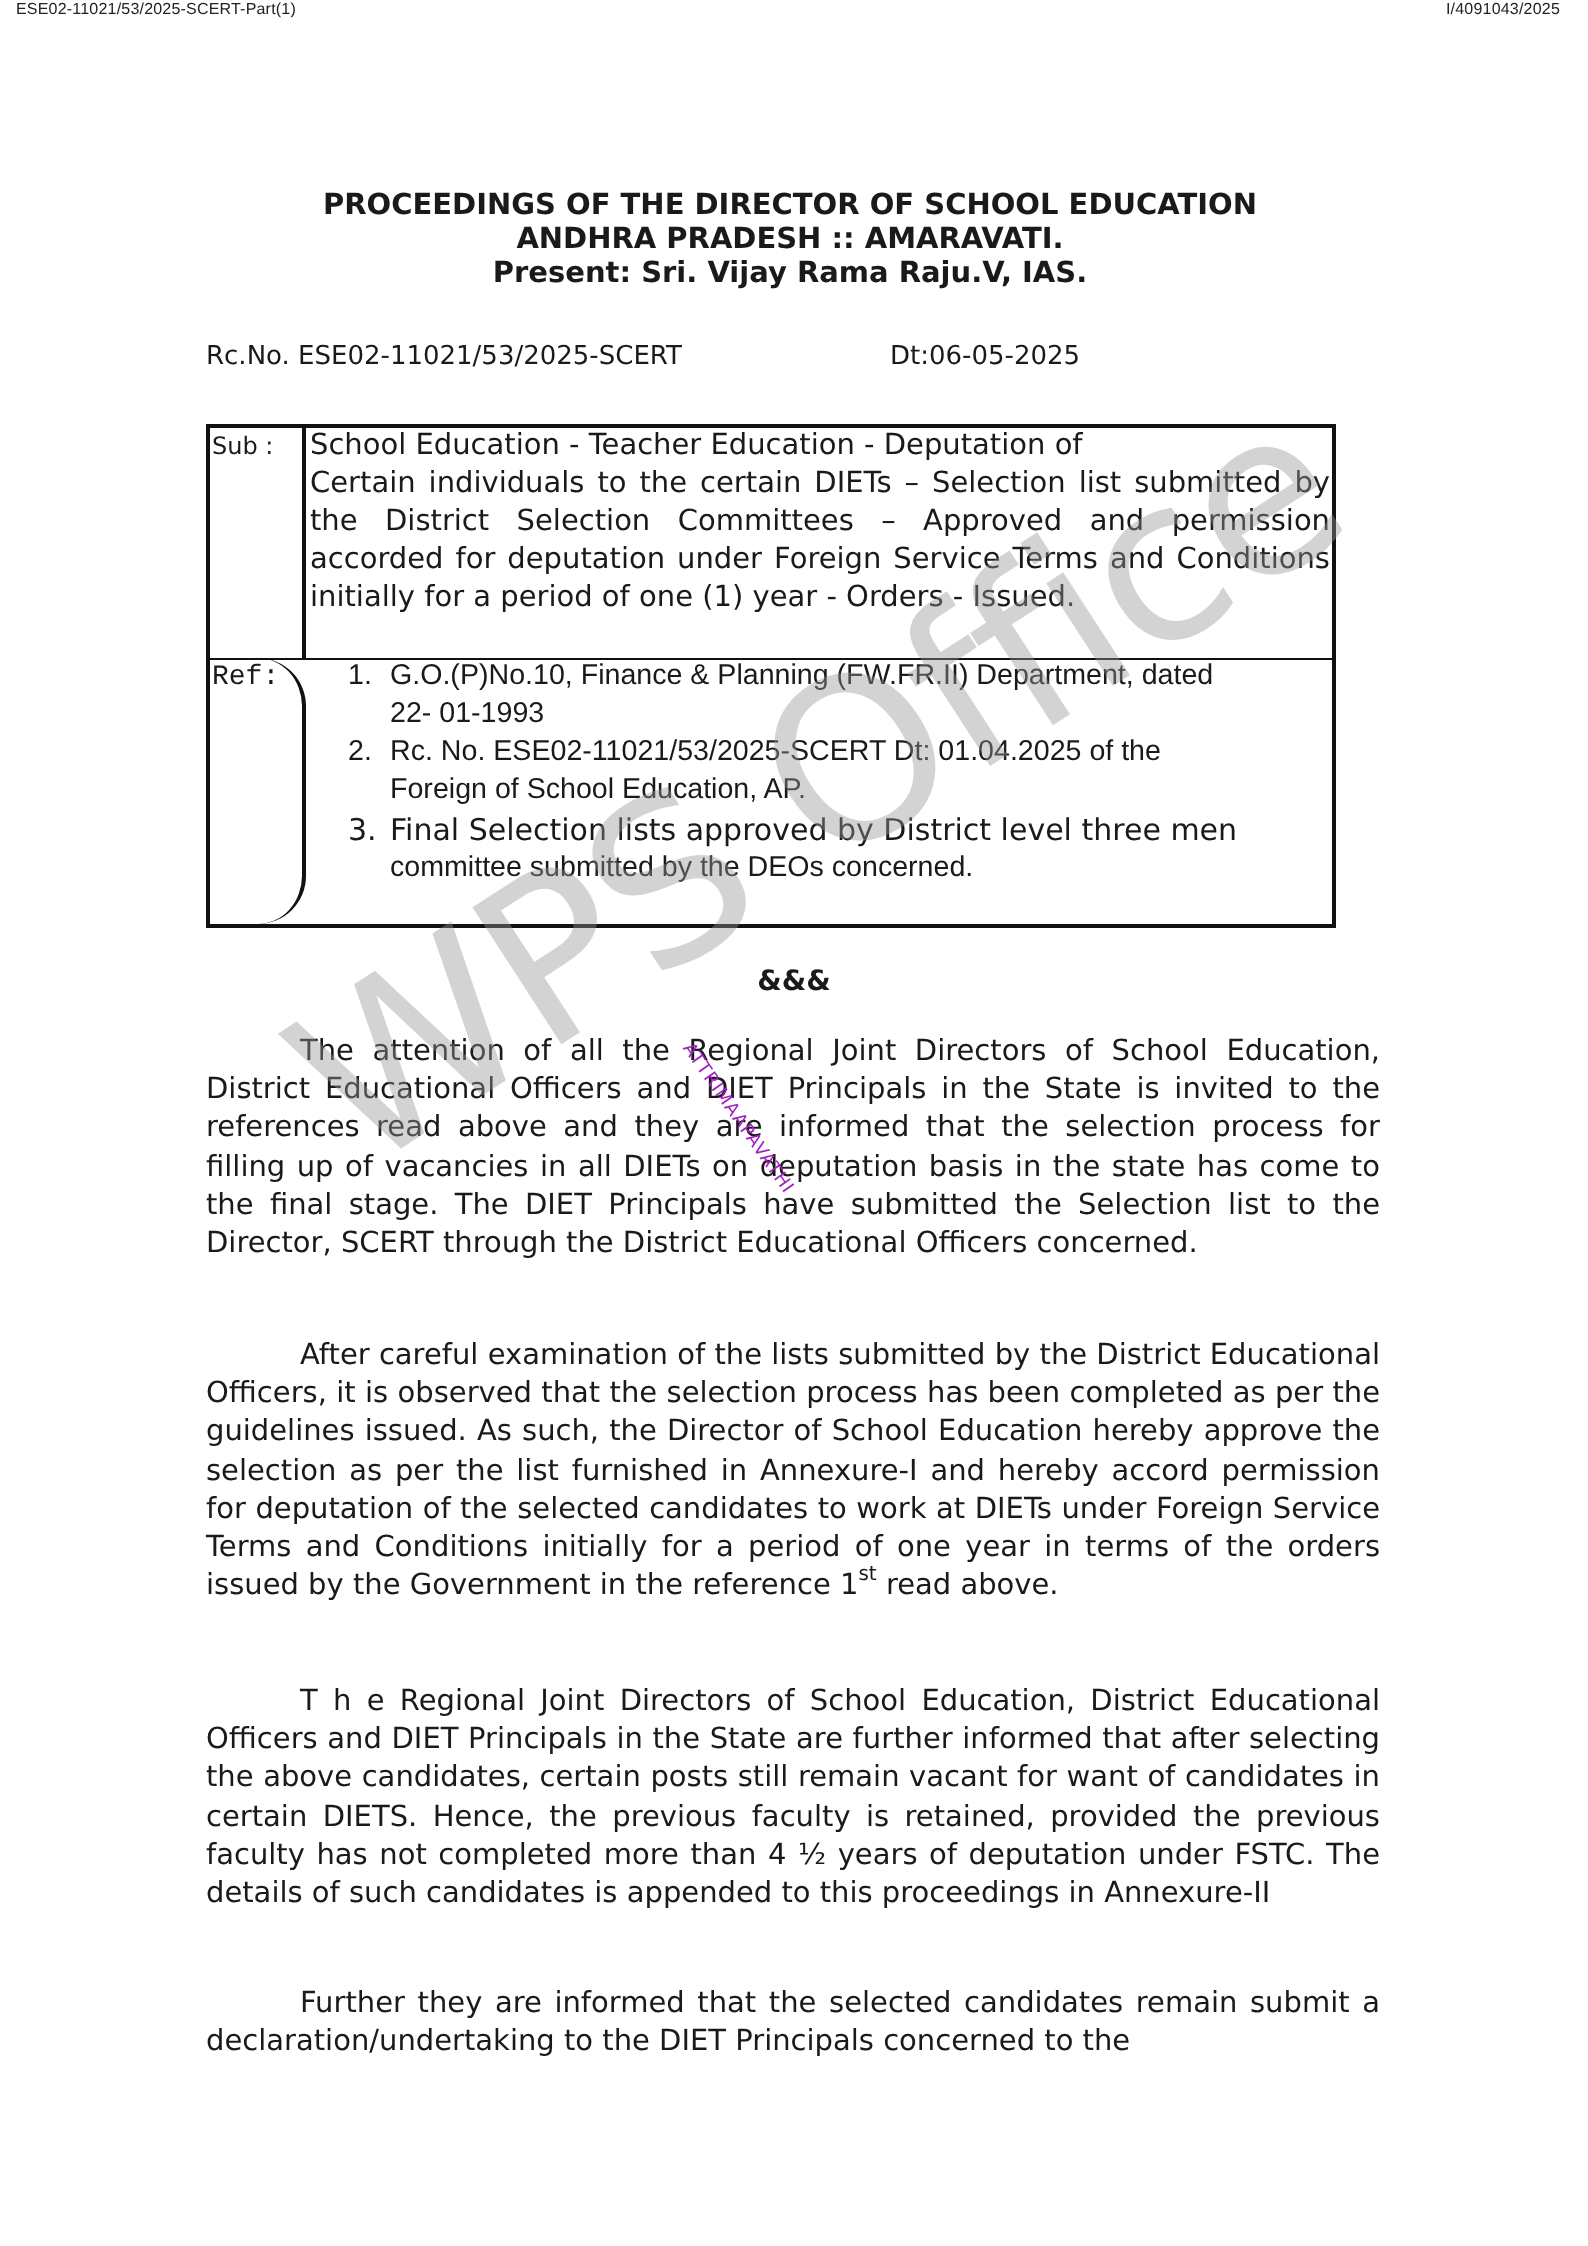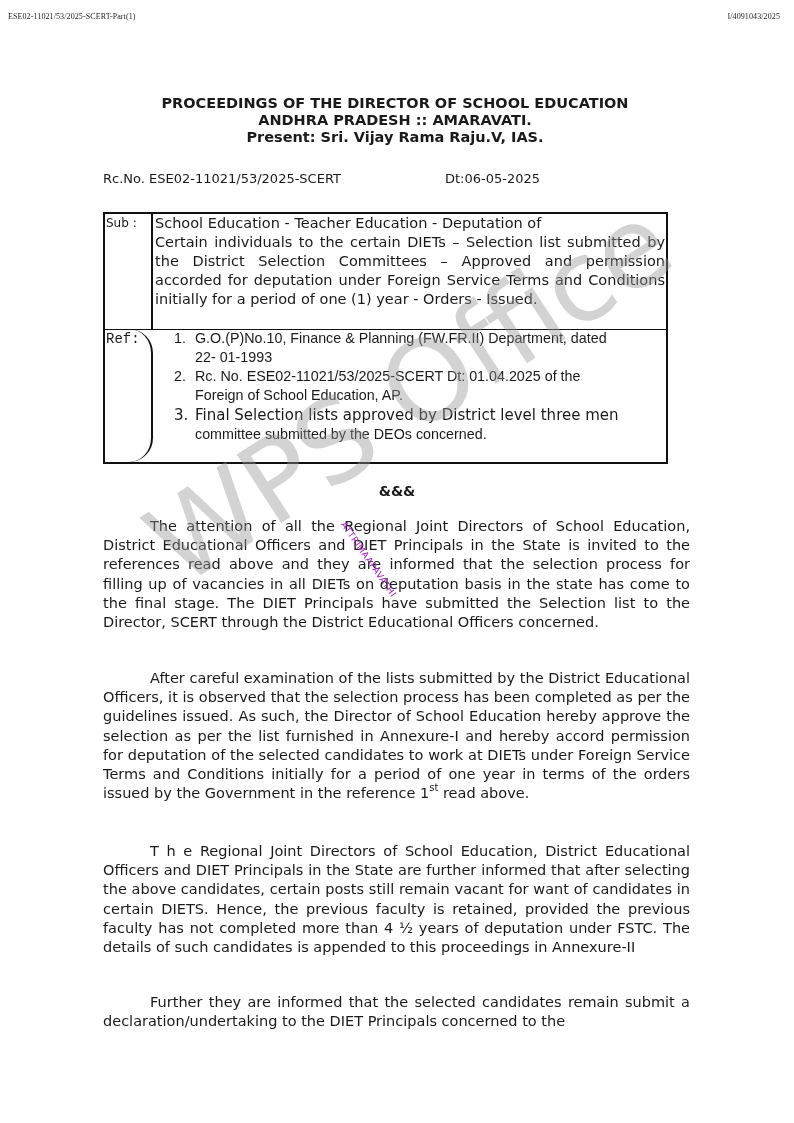--- a/index.html
+++ b/index.html
@@ -1,20 +1,20 @@
 <!DOCTYPE html>
 <html><head>
 <meta charset="utf-8">
 <style>
   html, body { margin: 0; padding: 0; background: #ffffff; }
   body {
     width: 794px; height: 1123px; position: relative; overflow: hidden;
     font-family: "DejaVu Sans", sans-serif; color: #1a1a1a;
   }
-  .hdr { position: absolute; top: 12px; font-size: 8px; color: #222; font-family: Liberation Serif, serif; letter-spacing: 0.1px; }
+  .hdr { position: absolute; top: 0; font-size: 8px; color: #222; font-family: Liberation Sans, sans-serif; letter-spacing: 0.1px; }
   .hdr.left { left: 8px; }
   .hdr.right { right: 14px; }
 
   .title-block { position: absolute; top: 95px; left: 0; width: 794px; text-align: center; }
   .title-line { font-weight: bold; font-size: 14.5px; line-height: 17px; margin-left: -4px; }
 
   .rcrow { position: absolute; top: 171px; left: 103px; font-size: 13px; }
   .rcrow .dt { position: absolute; left: 342px; white-space: nowrap; top: 0; }
   .rcrow .rc { white-space: nowrap; }
 

